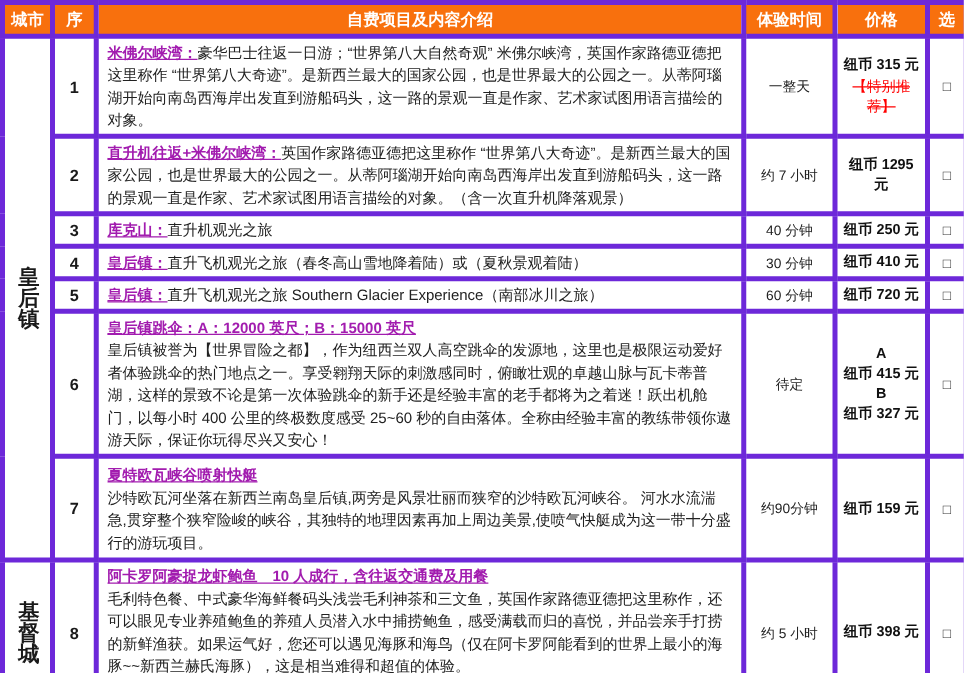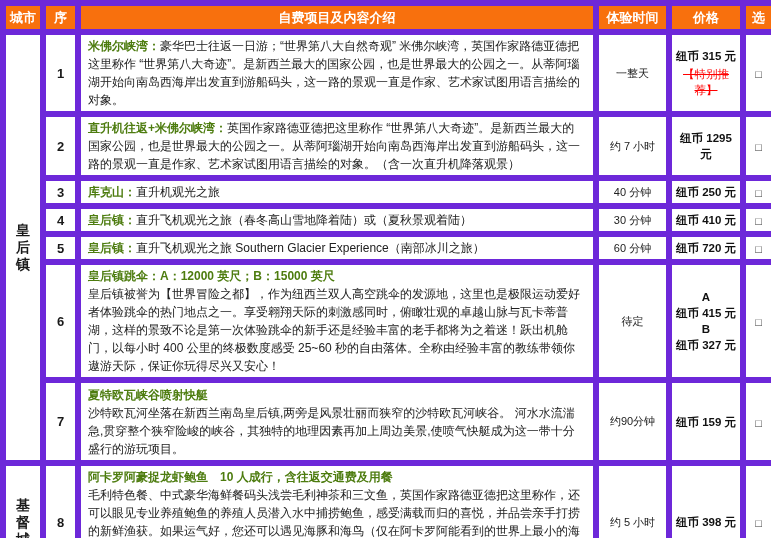--- a/index.html
+++ b/index.html
@@ -4,57 +4,57 @@
 <style>
   html,body { margin:0; padding:0; background:#fff; }
   body { width:771px; }
   table.fee {
     border-collapse: collapse;
     table-layout: fixed;
     width: 771px;
     font-family: "Liberation Sans", "DejaVu Sans", sans-serif;
     border: 2px solid #f0720e;
   }
-  .fee th, .fee td { border: 6px solid #6d28d9; overflow: hidden; }
+  .fee th, .fee td { border: 4px solid #6d28d9; overflow: hidden; }
   .fee thead th {
     background: #f8700d;
     color: #ffffff;
     font-size: 13px;
     font-weight: bold;
     height: 23px;
     padding: 0 2px;
     text-align: center;
   }
   td.c-city { text-align: center; vertical-align: middle; padding: 0; }
   .city-vert {
     width: 15px;
     margin: 0 auto;
     font-weight: bold;
-    font-size: 14px;
+    font-size: 17px;
     color: #1a1a1a;
     line-height: 17px;
     word-break: break-all;
     text-align: center;
   }
   td.c-no {
     text-align: center;
     vertical-align: middle;
     font-weight: bold;
     font-size: 13px;
     color: #1a1a1a;
     padding: 0;
   }
   td.c-content {
     padding: 2px 7px;
     vertical-align: middle;
     font-size: 12px;
     color: #212121;
   }
   td.c-content p { margin: 0; line-height: 18px; }
-  .lead, .blocktitle { font-weight: bold; color: #4d7c0f; }
+  .lead, .blocktitle { font-weight: bold; color: #a21caf; text-decoration: underline; }
   td.c-time {
     text-align: center;
     vertical-align: middle;
     font-size: 11px;
     color: #212121;
     padding: 0 2px;
   }
   td.c-price {
     text-align: center;
     vertical-align: middle;

